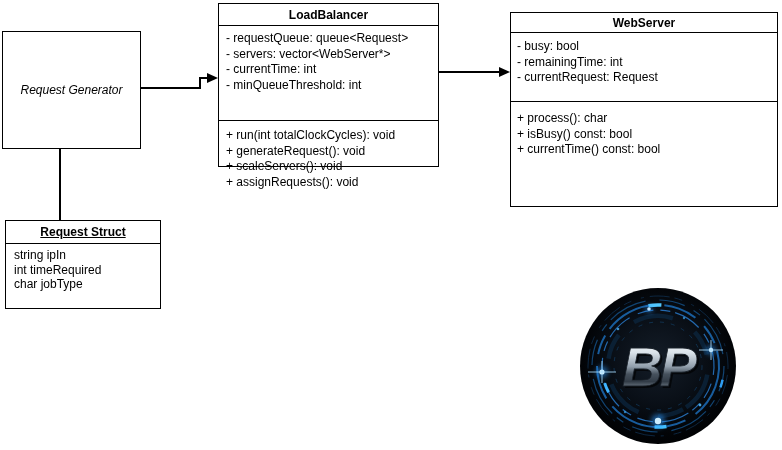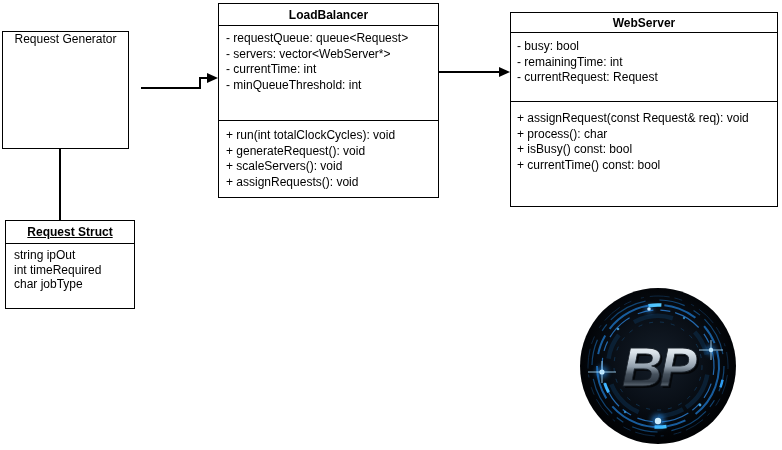--- a/index.html
+++ b/index.html
@@ -10,30 +10,30 @@
   .box { position:absolute; border:1.5px solid #000; background:#fff; box-sizing:border-box; font-size:12px; }
   .title-comp {
     display:flex; align-items:center; justify-content:center;
     font-weight:bold; font-size:12px; border-bottom:1.5px solid #000; box-sizing:border-box;
   }
   .comp { box-sizing:border-box; font-size:12px; }
   .uml-line { line-height:15.5px; white-space:nowrap; }
   .struct-line { line-height:14.5px; white-space:nowrap; }
 
   
-  #box-reqgen { left:2px; top:31px; width:127px; height:118px; display:flex; justify-content:center; }
-  #box-lb { left:218px; top:3px; width:221px; height:195px; }
+  #box-reqgen { left:2px; top:31px; width:139px; height:118px; display:flex; align-items:center; justify-content:center;font-style:italic; }
+  #box-lb { left:218px; top:3px; width:221px; height:164px; }
   #lb-title { height:22px; }
   #lb-attrs { height:95px; border-bottom:1.5px solid #000; padding:5px 0 0 7px; }
   #lb-methods { padding:7px 0 0 7px; }
   #box-ws { left:510px; top:12px; width:268px; height:195px; }
   #ws-title { height:20px;text-align:right; }
   #ws-attrs { height:69px; border-bottom:1.5px solid #000; padding:6px 0 4px 6px; }
   #ws-methods { padding:9px 0 0 6px; }
-  #box-rs { left:5px; top:220px; width:130px; height:89px; }
+  #box-rs { left:5px; top:220px; width:156px; height:89px; }
   #rs-title { height:23px; }
   #rs-title span { text-decoration:underline; }
   #rs-fields { padding:4px 0 0 8px; }
 
   
   .hline, .vline { position:absolute; background:#000; }
   #conn1-a { left:141px; top:87px; width:59px; height:1.5px; }
   #conn1-b { left:199px; top:77px; width:1.5px; height:11.5px; }
   #conn1-c { left:199px; top:77px; width:10px; height:1.5px; }
   #conn2   { left:439px; top:71px; width:61px; height:1.5px; }
@@ -75,33 +75,32 @@
   </div>
 
   <div class="box" id="box-ws">
     <div class="title-comp" id="ws-title">WebServer</div>
     <div class="comp" id="ws-attrs">
       <div class="uml-line">- busy: bool</div>
       <div class="uml-line">- remainingTime: int</div>
       <div class="uml-line">- currentRequest: Request</div>
     </div>
     <div class="comp" id="ws-methods">
-      <div class="uml-line">+ assignRequest(const Request&amp; req): void</div>
       <div class="uml-line">+ process(): char</div>
       <div class="uml-line">+ isBusy() const: bool</div>
       <div class="uml-line">+ currentTime() const: bool</div>
     </div>
   </div>
 
   <div class="box" id="box-rs">
     <div class="title-comp" id="rs-title">
       <span>Request Struct</span>
     </div>
     <div class="comp" id="rs-fields">
-      <div class="struct-line">string ipOut</div>
+      <div class="struct-line">string ipIn</div>
       <div class="struct-line">int timeRequired</div>
       <div class="struct-line">char jobType</div>
     </div>
   </div>
 
   <div class="hline" id="conn1-a"></div>
   <div class="vline" id="conn1-b"></div>
   <div class="hline" id="conn1-c"></div>
   <div class="arrowhead" id="arrow1"></div>
 

